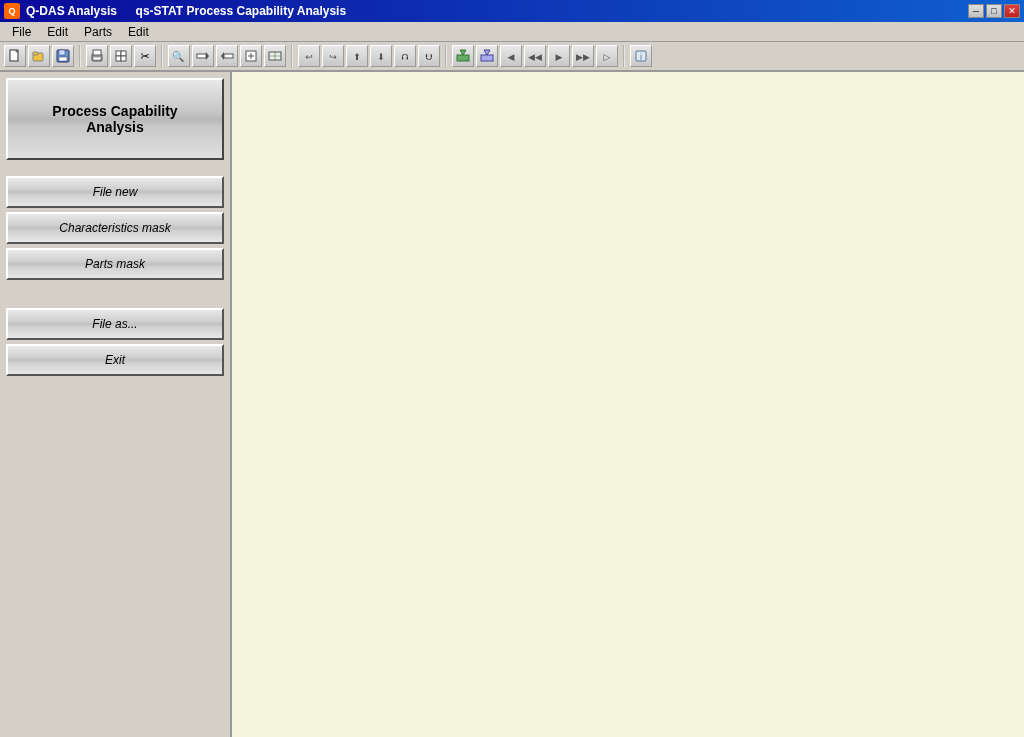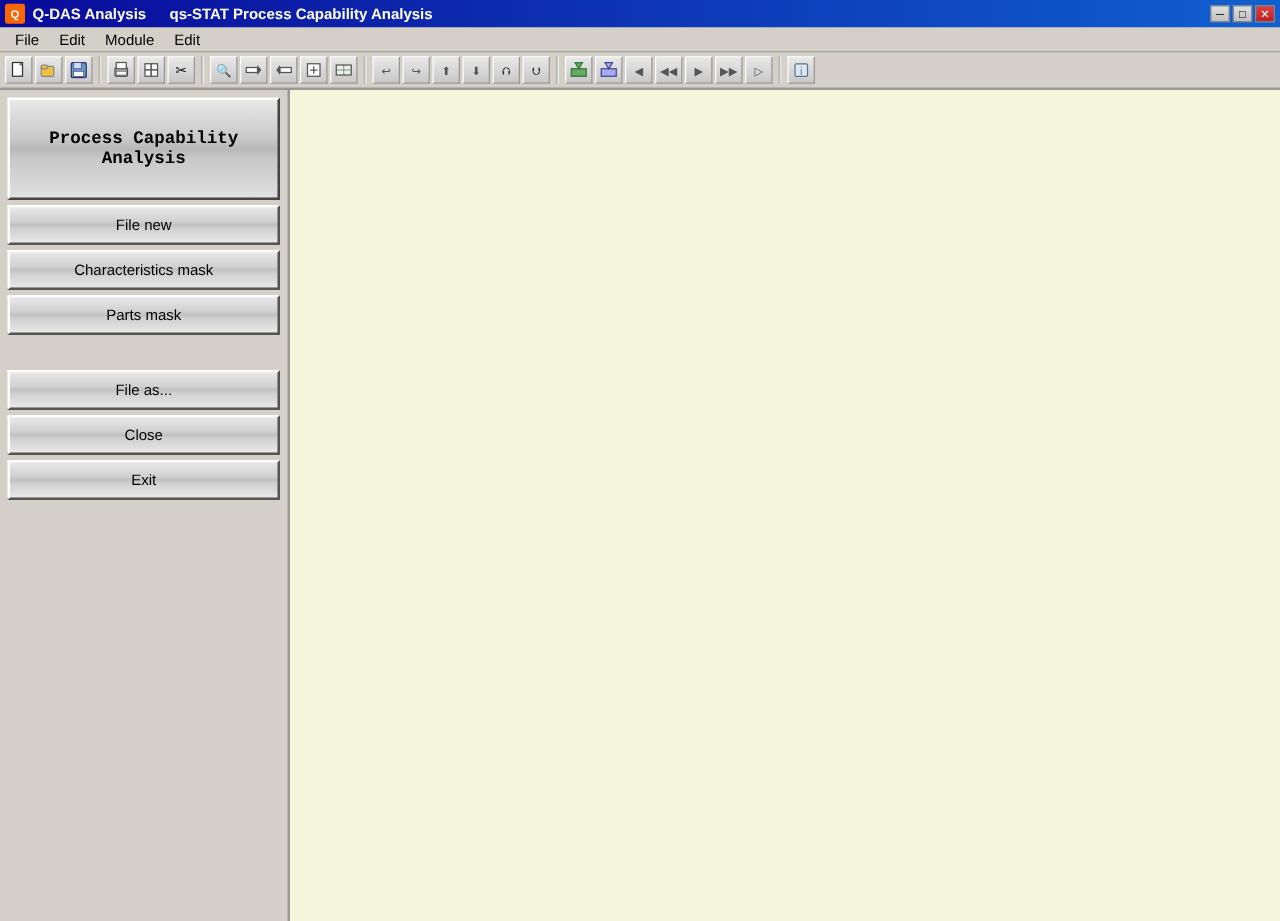--- a/index.html
+++ b/index.html
@@ -110,38 +110,38 @@
       border-right-color: #444;
       padding: 23px 10px;
       text-align: center;
       font-size: 14px;
       font-weight: bold;
       color: #000;
       min-height: 80px;
       display: flex;
       align-items: center;
       justify-content: center;
-      margin-bottom: 0;
-      font-family: Liberation Mono, monospace;
+      margin-bottom: 12px;
     }
 
     .sidebar-btn {
       background: linear-gradient(to bottom, #e8e8e8 0%, #d0d0d0 40%, #c0c0c0 50%, #d0d0d0 60%, #e8e8e8 100%);
       border: 2px solid #888;
       border-top-color: #fff;
       border-left-color: #fff;
       border-bottom-color: #555;
       border-right-color: #555;
       padding: 7px 10px;
       text-align: center;
       font-size: 12px;
       font-weight: normal;
       color: #000;
       cursor: pointer;
       width: 100%;
+      font-style: italic;
     }
 
     .sidebar-spacer { height: 8px; }
 
     
     .content-area {
       flex: 1;
       background: #f5f5dc;
     }
   </style>
@@ -163,21 +163,21 @@
   <div class="title-bar-controls">
     <div class="title-btn">─</div>
     <div class="title-btn">□</div>
     <div class="title-btn close">✕</div>
   </div>
 </div>
 
 <div class="menu-bar">
   <div class="menu-item">File</div>
   <div class="menu-item">Edit</div>
-  <div class="menu-item">Module</div>
+  <div class="menu-item">Parts</div>
   <div class="menu-item">Edit</div>
 </div>
 
 <div class="toolbar">
 
   <div class="tb-btn" title="New">
     <svg width="14" height="14" viewBox="0 0 14 14">
         <rect x="2" y="1" width="8" height="11" fill="white" stroke="#333" stroke-width="1"></rect>
         <polygon points="8,1 10,3 8,3" fill="#aaa" stroke="#333" stroke-width="0.5"></polygon>
       </svg>
@@ -338,18 +338,17 @@
       <span style="white-space: pre-line;">Process Capability
 Analysis</span>
     </div>
 
     <button class="sidebar-btn">File new</button>
     <button class="sidebar-btn">Characteristics mask</button>
     <button class="sidebar-btn">Parts mask</button>
     <div class="sidebar-spacer"></div>
     <div class="sidebar-spacer"></div>
     <button class="sidebar-btn">File as...</button>
-    <button class="sidebar-btn">Close</button>
     <button class="sidebar-btn">Exit</button>
   </div>
 
   <div class="content-area"></div>
 </div>
 
 </body></html>

